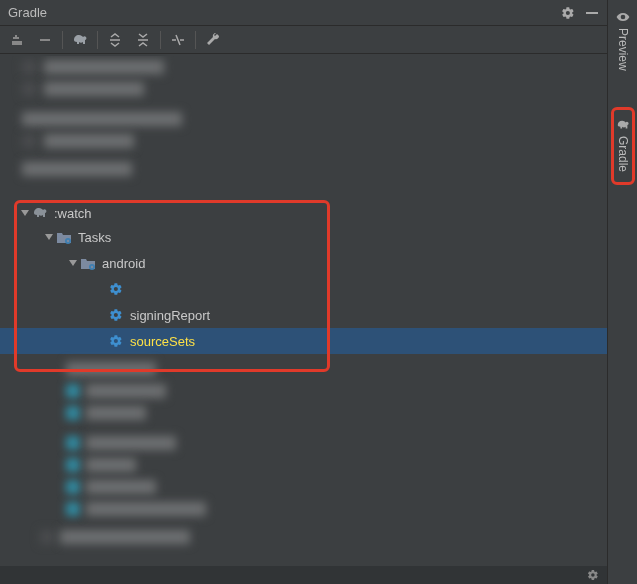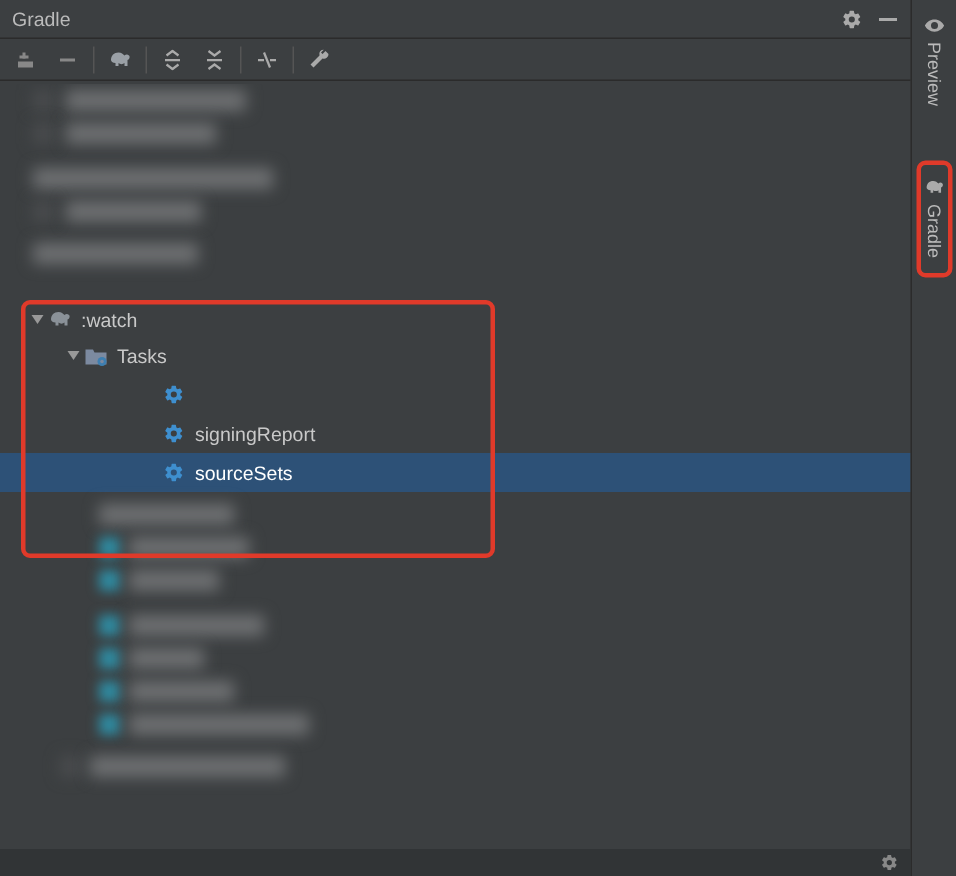--- a/index.html
+++ b/index.html
@@ -91,21 +91,21 @@
   .node-icon {
     width: 16px; height: 16px;
     display: inline-flex; align-items: center; justify-content: center;
     margin-right: 6px;
   }
   .label { color: #c9c9c9; }
   .selected {
     background: #2d5177;
     color: #ffffff;
   }
-  .selected .label { color: #ffffff; }
+  .selected .label { color: #fde047; }
   .blur-block {
     display: inline-block;
     filter: blur(5px);
     background: #6e7072;
     height: 14px;
     border-radius: 1px;
   }
   .blur-dark {
     background: #4a4c4e;
   }
@@ -258,20 +258,36 @@
       <span class="node-icon">
         <svg width="16" height="14" viewBox="0 0 16 14">
             <path d="M1 3h5l1 2h8v8H1z" fill="#7c8aa0"></path>
             <circle cx="12" cy="11" r="3" fill="#3e7fb1"></circle>
             <circle cx="12" cy="11" r="1.2" fill="#7c8aa0"></circle>
           </svg>
       </span>
       <span class="label">Tasks</span>
     </div>
 
+    <div class="row" style="height:26px">
+      <span class="indent" style="width:66px"></span>
+      <span class="arrow">
+        <svg width="10" height="10" viewBox="0 0 10 10">
+            <path d="M1 2 L9 2 L5 8 Z" fill="#999"></path>
+          </svg>
+      </span>
+      <span class="node-icon">
+        <svg width="16" height="14" viewBox="0 0 16 14">
+            <path d="M1 3h5l1 2h8v8H1z" fill="#7c8aa0"></path>
+            <circle cx="12" cy="11" r="3" fill="#3e7fb1"></circle>
+            <circle cx="12" cy="11" r="1.2" fill="#7c8aa0"></circle>
+          </svg>
+      </span>
+      <span class="label">android</span>
+    </div>
 
     <div class="row" style="height:26px">
       <span class="indent" style="width:108px"></span>
       <span class="node-icon">
         <svg width="14" height="14" viewBox="0 0 24 24" fill="#3e8fcf">
             <path d="M19.14,12.94a7,7,0,0,0,.05-.94,7,7,0,0,0-.05-.94l2.11-1.65a.5.5,0,0,0,.12-.64l-2-3.46a.5.5,0,0,0-.61-.22l-2.49,1a7,7,0,0,0-1.63-.94l-.38-2.65A.5.5,0,0,0,13.77,2H9.77a.5.5,0,0,0-.49.42L8.9,5.07a7,7,0,0,0-1.63.94l-2.49-1a.5.5,0,0,0-.61.22l-2,3.46a.5.5,0,0,0,.12.64L4.4,11a7,7,0,0,0-.05.94,7,7,0,0,0,.05.94L2.29,14.53a.5.5,0,0,0-.12.64l2,3.46a.5.5,0,0,0,.61.22l2.49-1a7,7,0,0,0,1.63.94l.38,2.65a.5.5,0,0,0,.49.42h4a.5.5,0,0,0,.49-.42l.38-2.65a7,7,0,0,0,1.63-.94l2.49,1a.5.5,0,0,0,.61-.22l2-3.46a.5.5,0,0,0-.12-.64ZM11.77,15.5A3.5,3.5,0,1,1,15.27,12,3.5,3.5,0,0,1,11.77,15.5Z"></path>
           </svg>
       </span>
     </div>
 

